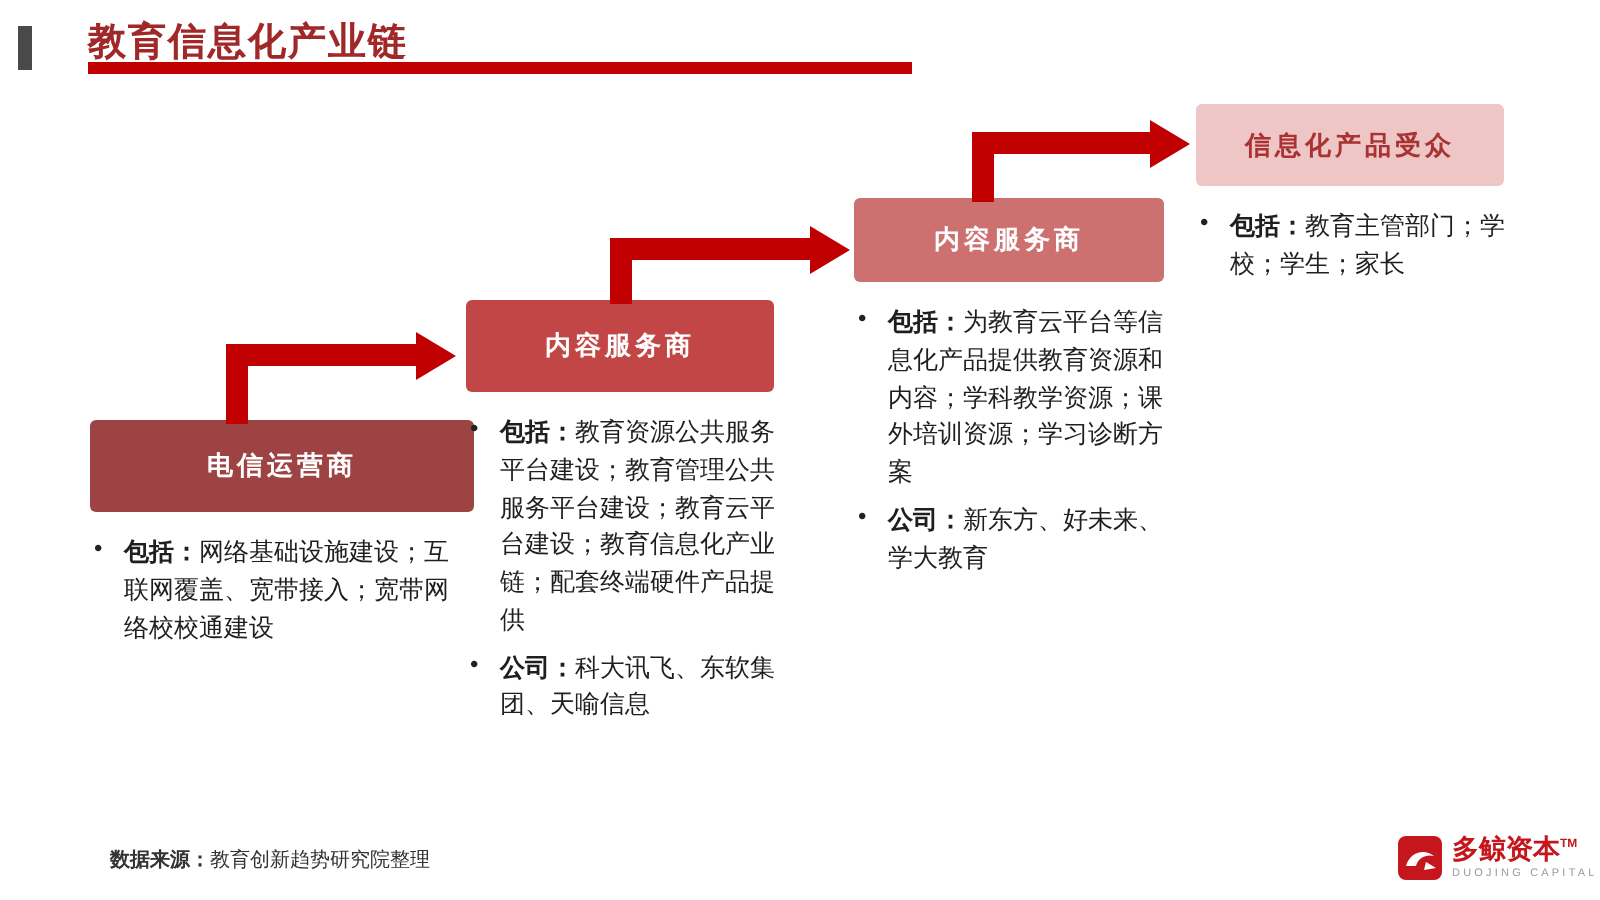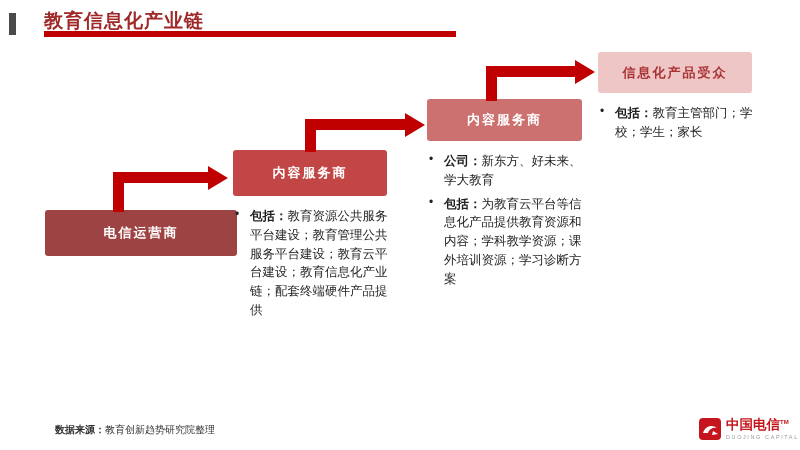--- a/index.html
+++ b/index.html
@@ -36,47 +36,55 @@
 
   <div class="accent-bar"></div>
   <div class="page-title" style="color: rgb(160, 40, 40);">教育信息化产业链</div>
   <div class="title-underline" style="background-color: rgb(192, 0, 0);"></div>
 
   <div class="stage" style="left:45px;top:210px;width:184px">
     <div class="stage-box" style="width: 192px; height: 46px; background-color: rgb(158, 67, 67);">
       <span>电信运营商</span>
     </div>
     <ul class="bullets">
+      <li>
+        <span class="dot"></span>
+        <span class="btext"><b>包括：</b><span>网络基础设施建设；互联网覆盖、宽带接入；宽带网络校校通建设</span></span>
+      </li>
     </ul>
   </div>
 
   <div class="stage" style="left:233px;top:150px;width:158px">
     <div class="stage-box" style="width: 154px; height: 46px; background-color: rgb(195, 70, 70);">
       <span>内容服务商</span>
     </div>
     <ul class="bullets">
       <li>
         <span class="dot"></span>
         <span class="btext"><b>包括：</b><span>教育资源公共服务平台建设；教育管理公共服务平台建设；教育云平台建设；教育信息化产业链；配套终端硬件产品提供</span></span>
       </li>
+      <li>
+        <span class="dot"></span>
+        <span class="btext"><b>公司：</b><span>科大讯飞、东软集团、天喻信息</span></span>
+      </li>
     </ul>
   </div>
 
   <div class="stage" style="left:427px;top:99px;width:164px">
     <div class="stage-box" style="width: 155px; height: 42px; background-color: rgb(205, 112, 112);">
       <span>内容服务商</span>
     </div>
     <ul class="bullets">
       <li>
         <span class="dot"></span>
-        <span class="btext"><b>公司：</b><span>新东方、好未来、学大教育</span></span>
+        <span class="btext"><b>包括：</b><span>为教育云平台等信息化产品提供教育资源和内容；学科教学资源；课外培训资源；学习诊断方案</span></span>
       </li>
       <li>
         <span class="dot"></span>
-        <span class="btext"><b>包括：</b><span>为教育云平台等信息化产品提供教育资源和内容；学科教学资源；课外培训资源；学习诊断方案</span></span>
+        <span class="btext"><b>公司：</b><span>新东方、好未来、学大教育</span></span>
       </li>
     </ul>
   </div>
 
   <div class="stage" style="left:598px;top:52px;width:166px">
     <div class="stage-box" style="width: 154px; height: 41px; background-color: rgb(238, 198, 198);">
       <span style="color: rgb(169, 50, 50);">信息化产品受众</span>
     </div>
     <ul class="bullets">
       <li>
@@ -109,18 +117,18 @@
   </div>
 
 
   <div class="capital-logo">
     <svg width="22" height="22" viewBox="0 0 22 22">
       <rect x="0" y="0" width="22" height="22" rx="4" fill="#c4161c"></rect>
       <path d="M4 15 C6 8 13 6 18 10 C14 9 10 11 9 15 Z" fill="#ffffff"></path>
       <path d="M14 13 l5 3 l-6 1 Z" fill="#ffffff"></path>
     </svg>
     <span class="capital-text">
-      <span class="capital-name" style="color: rgb(196, 22, 28);"><span>中国电信</span><sup>TM</sup></span>
+      <span class="capital-name" style="color: rgb(196, 22, 28);"><span>多鲸资本</span><sup>TM</sup></span>
       <span class="capital-sub">DUOJING CAPITAL</span>
     </span>
   </div>
 
 </div>
 
 </body></html>

